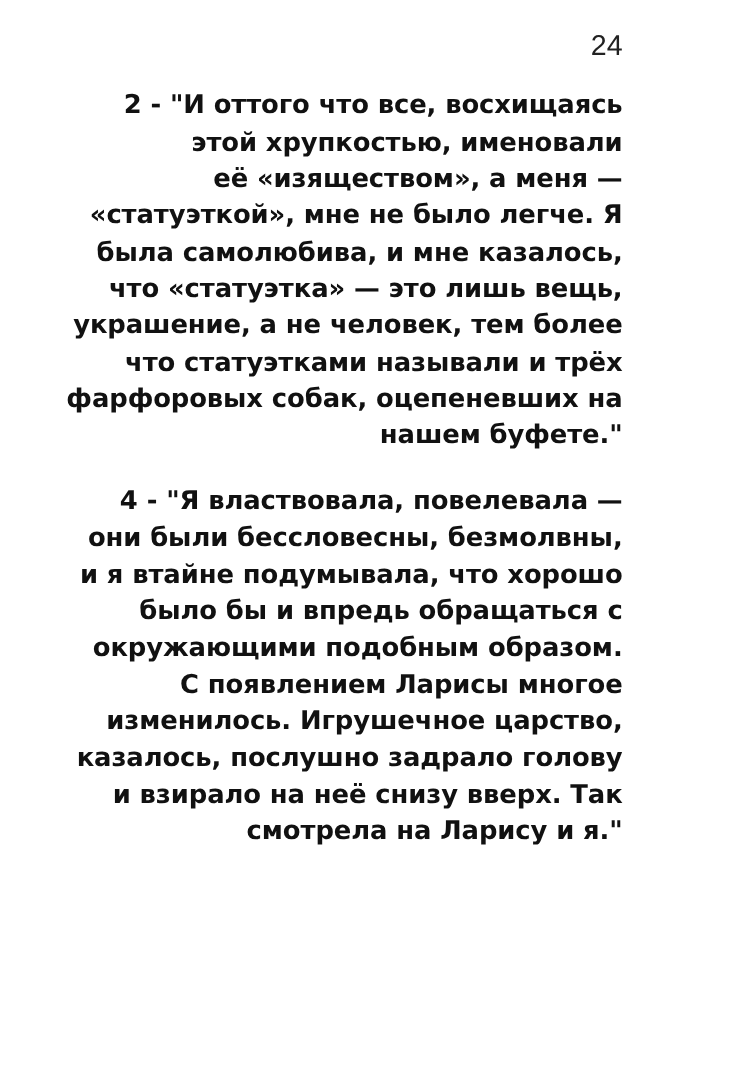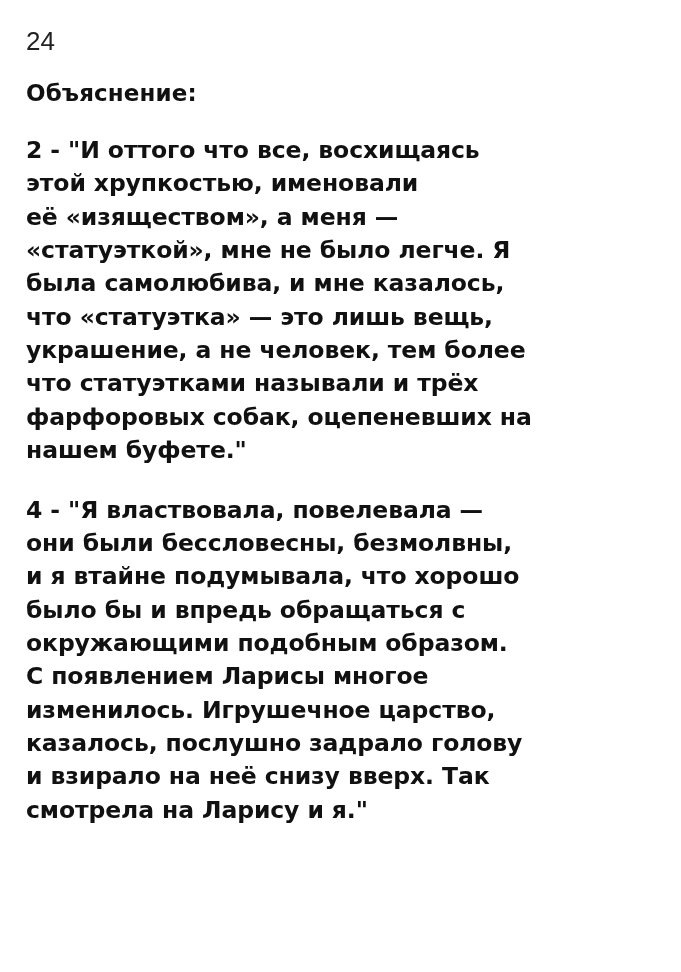--- a/index.html
+++ b/index.html
@@ -13,20 +13,21 @@
     font-family: "DejaVu Sans", sans-serif;
     color: #1a1a1a;
     overflow: hidden;
   }
   .page {
     width: 590px;
     height: 972px;
     box-sizing: border-box;
     padding: 26px 24px 0 24px;
     position: relative;
+    text-align: right;
   }
   .page-number {
     font-family: "Liberation Sans", sans-serif;
     font-size: 26px;
     font-weight: 400;
     color: #222222;
     line-height: 1.2;
     margin: 0 0 22px 2px;
   }
   .heading {
@@ -52,21 +53,20 @@
     margin-bottom: 0;
   }
 </style>
 </head>
 <body>
 
 <div class="page">
 
   <div class="page-number">24</div>
 
-  <div class="heading">Объяснение:</div>
 
   <div class="para">2 - "И оттого что все, восхищаясь
 этой хрупкостью, именовали
 её «изяществом», а меня —
 «статуэткой», мне не было легче. Я
 была самолюбива, и мне казалось,
 что «статуэтка» — это лишь вещь,
 украшение, а не человек, тем более
 что статуэтками называли и трёх
 фарфоровых собак, оцепеневших на

